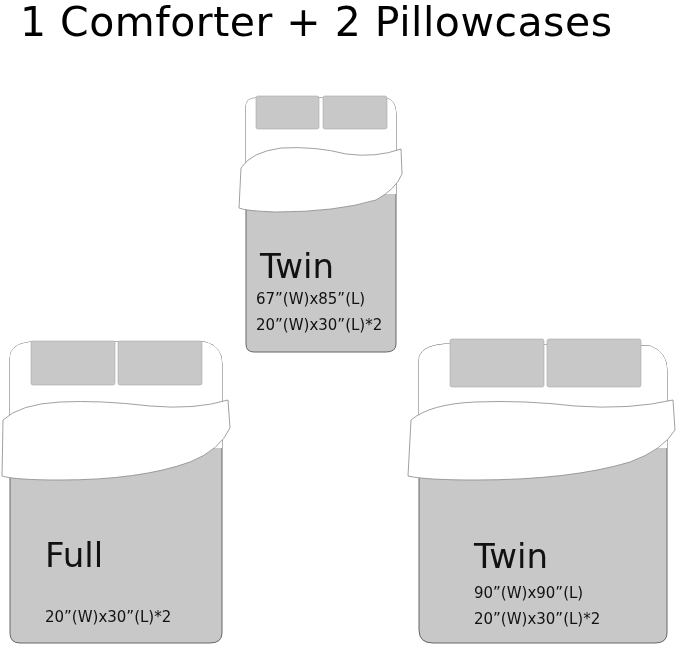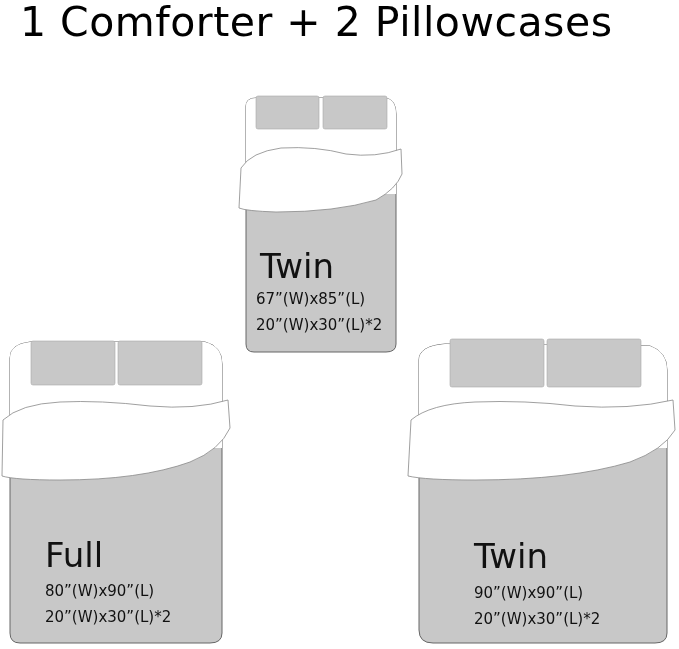--- a/index.html
+++ b/index.html
@@ -31,21 +31,20 @@
 
 <div class="bed" style="left:0px; top:338px; width:235px; height:307px;">
   <svg width="235" height="307" viewBox="0 0 235 307">
     <path d="M10 20 Q10 6 30 4 L205 4 Q222 8 222 26 L222 295 Q222 305 210 305 L20 305 Q10 305 10 295 Z" fill="#c8c8c8" stroke="#666" stroke-width="1"></path>
     <path d="M10 20 Q10 6 30 4 L205 4 Q222 8 222 26 L222 110 L10 110 Z" fill="#fff"></path>
     <rect x="31" y="3" width="84" height="44" rx="2" fill="#c8c8c8" stroke="#aaa" stroke-width="0.6"></rect>
     <rect x="118" y="3" width="84" height="44" rx="2" fill="#c8c8c8" stroke="#aaa" stroke-width="0.6"></rect>
     <path d="M3 82 Q20 66 60 64 Q100 62 150 68 Q195 72 228 62 L230 90 Q220 112 190 124 Q140 142 60 142 Q15 142 2 138 Z" fill="#fff" stroke="#888" stroke-width="0.8"></path>
   </svg>
   <div class="label size-name" style="left:45px; top:197px;">Full</div>
-  <div class="label dim" style="left:45px; top:244px;">80”(W)x90”(L)</div>
   <div class="label dim" style="left:45px; top:270px;">20”(W)x30”(L)*2</div>
 </div>
 
 <div class="bed" style="left:405px; top:338px; width:274px; height:307px;">
   <svg width="274" height="307" viewBox="0 0 274 307">
     <path d="M14 22 Q14 8 40 6 L245 8 Q262 14 262 32 L262 295 Q262 305 250 305 L28 305 Q14 305 14 292 Z" fill="#c8c8c8" stroke="#666" stroke-width="1"></path>
     <path d="M14 22 Q14 8 40 6 L245 8 Q262 14 262 32 L262 110 L14 110 Z" fill="#fff"></path>
     <rect x="45" y="1" width="94" height="48" rx="2" fill="#c8c8c8" stroke="#aaa" stroke-width="0.6"></rect>
     <rect x="142" y="1" width="94" height="48" rx="2" fill="#c8c8c8" stroke="#aaa" stroke-width="0.6"></rect>
     <path d="M6 82 Q25 66 70 64 Q120 62 170 68 Q225 72 268 62 L270 92 Q258 112 225 124 Q165 142 70 142 Q20 142 3 138 Z" fill="#fff" stroke="#888" stroke-width="0.8"></path>

